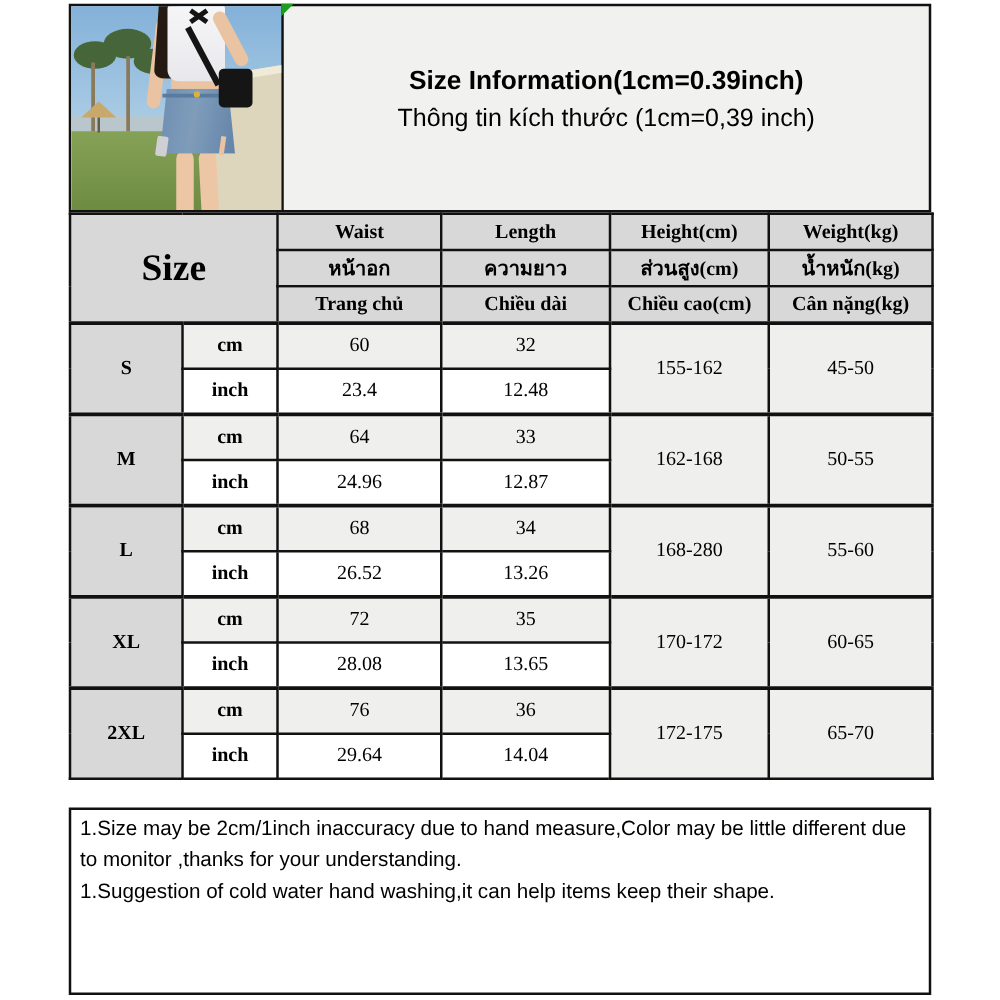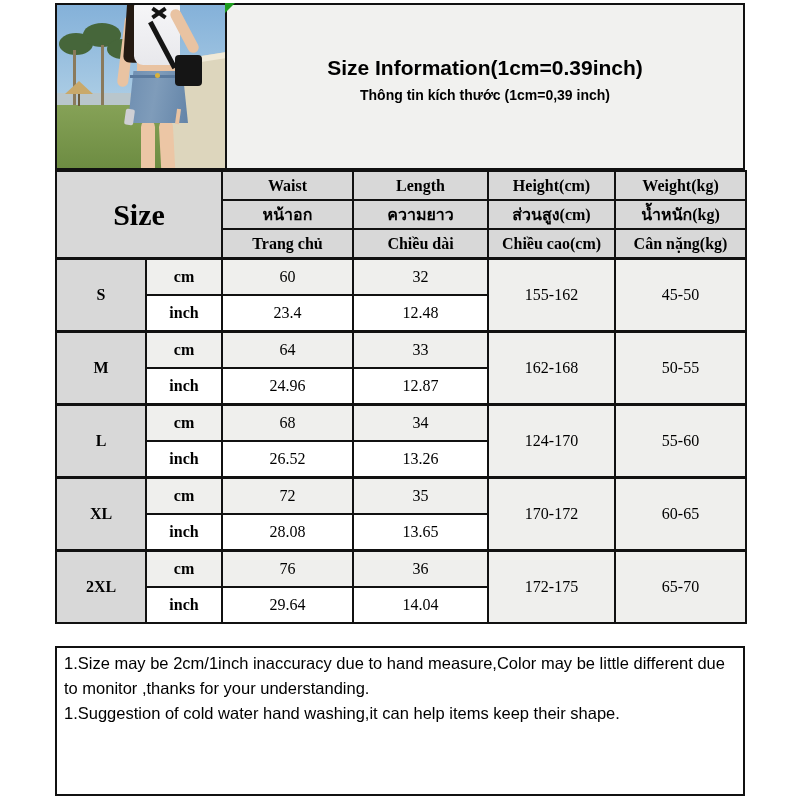--- a/index.html
+++ b/index.html
@@ -46,21 +46,21 @@
   .ph-slit{left:119px;top:104px;width:4px;height:15px;background:#e9c3a2;transform:rotate(8deg);}
   .ph-leg-l{left:84px;top:115px;width:14px;height:52px;background:#ecc6a5;border-radius:7px 7px 0 0;}
   .ph-leg-r{left:103px;top:115px;width:14px;height:52px;background:#ecc6a5;border-radius:7px 7px 0 0;transform:rotate(-3deg);}
   .ph-phone{left:68px;top:104px;width:9px;height:16px;background:#cfcfd4;border-radius:2px;transform:rotate(8deg);}
   .title-area{
     flex:1;display:flex;flex-direction:column;justify-content:center;align-items:center;
     gap:7px;text-align:center;padding-bottom:14px;
   }
   .title-en{font-size:21px;font-weight:bold;}
   .title-th{font-size:19px;font-weight:bold;}
-  .title-vi{font-size:14px;font-weight:bold;}
+  .title-vi{font-size:20px;font-weight:normal;}
   .corner-marker{
     position:absolute;left:225px;top:3px;width:0;height:0;
     border-top:10px solid var(--corner-marker-green,#1e9c1e);
     border-right:10px solid transparent;
   }
   
   table.size-table{
     position:absolute;left:55px;top:170px;width:690px;
     border-collapse:collapse;table-layout:fixed;
   }
@@ -184,21 +184,21 @@
         <td class="unit">inch</td>
         <td>24.96</td>
         <td>12.87</td>
       </tr>
 
       <tr class="dr grp">
         <td class="lbl" rowspan="2">L</td>
         <td class="unit unit-cm">cm</td>
         <td class="cmv">68</td>
         <td class="cmv">34</td>
-        <td class="range" rowspan="2">124-170</td>
+        <td class="range" rowspan="2">168-280</td>
         <td class="range" rowspan="2">55-60</td>
       </tr>
       <tr class="dr">
         <td class="unit">inch</td>
         <td>26.52</td>
         <td>13.26</td>
       </tr>
 
       <tr class="dr grp">
         <td class="lbl" rowspan="2">XL</td>

